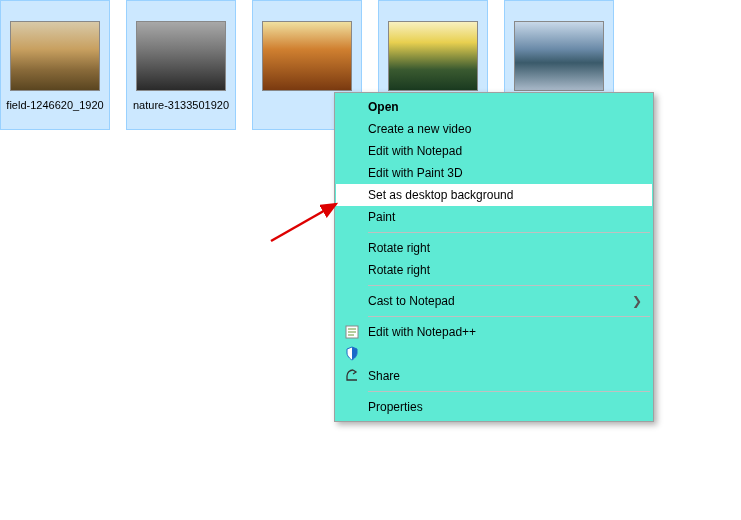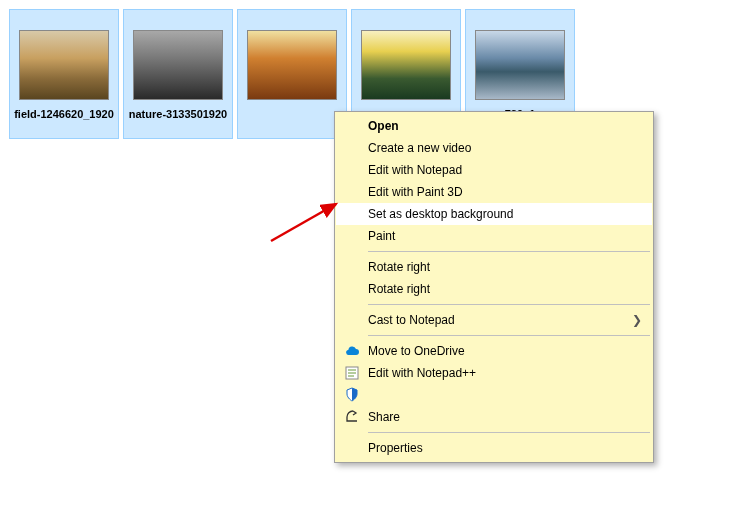--- a/index.html
+++ b/index.html
@@ -9,23 +9,22 @@
     font-size: 12px;
     background: #ffffff;
     width: 741px;
     height: 520px;
     overflow: hidden;
     position: relative;
   }
   .file-grid {
     display: flex;
     flex-wrap: nowrap;
-    padding: 9px;
-    gap: 4px;
-    font-weight: bold;
+    padding: 0;
+    gap: 16px;
   }
   .file-item {
     width: 110px;
     height: 130px;
     background: #cce8ff;
     border: 1px solid #99d1ff;
     display: flex;
     flex-direction: column;
     align-items: center;
     padding: 6px 4px;
@@ -47,24 +46,24 @@
   
   .thumb-1 { background: linear-gradient(to bottom, #d8c9a8 0%, #c8a060 40%, #8a6b3a 70%, #5a4520 100%); }
   .thumb-2 { background: linear-gradient(to bottom, #e8efe0 0%, #a8c070 50%, #3a5a20 100%); }
   .thumb-3 { background: linear-gradient(to bottom, #a8a8a8 0%, #787878 40%, #2a2a2a 100%); }
   .thumb-4 { background: linear-gradient(to bottom, #f0e0a0 0%, #d08030 40%, #7a3a10 100%); }
   .thumb-5 { background: linear-gradient(to bottom, #f8f0c0 0%, #e8d050 30%, #3a5a30 70%, #1a3a20 100%); }
   .thumb-6 { background: linear-gradient(to bottom, #c8d8e8 0%, #6a8aa8 40%, #3a5a6a 60%, #a8b8c8 100%); }
 
   .context-menu {
     position: absolute;
-    top: 111px;
+    top: 92px;
     left: 334px;
     width: 320px;
-    background: #fef9c3;
+    background: #5eead4;
     border: 1px solid #a0a0a0;
     box-shadow: 3px 3px 6px rgba(0,0,0,0.3);
     padding: 3px 1px;
   }
   .menu-item {
     display: flex;
     align-items: center;
     height: 22px;
     padding: 0 30px 0 32px;
     position: relative;
@@ -151,28 +150,20 @@
     </div>
   <div class="menu-item">
       <span>Rotate right</span>
     </div>
   <div class="menu-sep"></div>
   <div class="menu-item">
     <span>Cast to Notepad</span>
     <span class="arrow">❯</span>
   </div>
   <div class="menu-sep"></div>
-  <div class="menu-item">
-    <span class="icon">
-      <svg width="16" height="16" viewBox="0 0 16 16">
-          <path fill="#0a84d8" d="M5 12h7a3 3 0 0 0 0-6 4 4 0 0 0-7.7 1A2.5 2.5 0 0 0 5 12z"></path>
-        </svg>
-    </span>
-    <span>Move to OneDrive</span>
-  </div>
   <div class="menu-item">
     <span class="icon">
       <svg width="16" height="16" viewBox="0 0 16 16">
           <rect x="2" y="2" width="12" height="12" fill="#fff" stroke="#888"></rect>
           <line x1="4" y1="5" x2="12" y2="5" stroke="#6a9a3a"></line>
           <line x1="4" y1="8" x2="12" y2="8" stroke="#6a9a3a"></line>
           <line x1="4" y1="11" x2="10" y2="11" stroke="#6a9a3a"></line>
         </svg>
     </span>
     <span>Edit with Notepad++</span>

